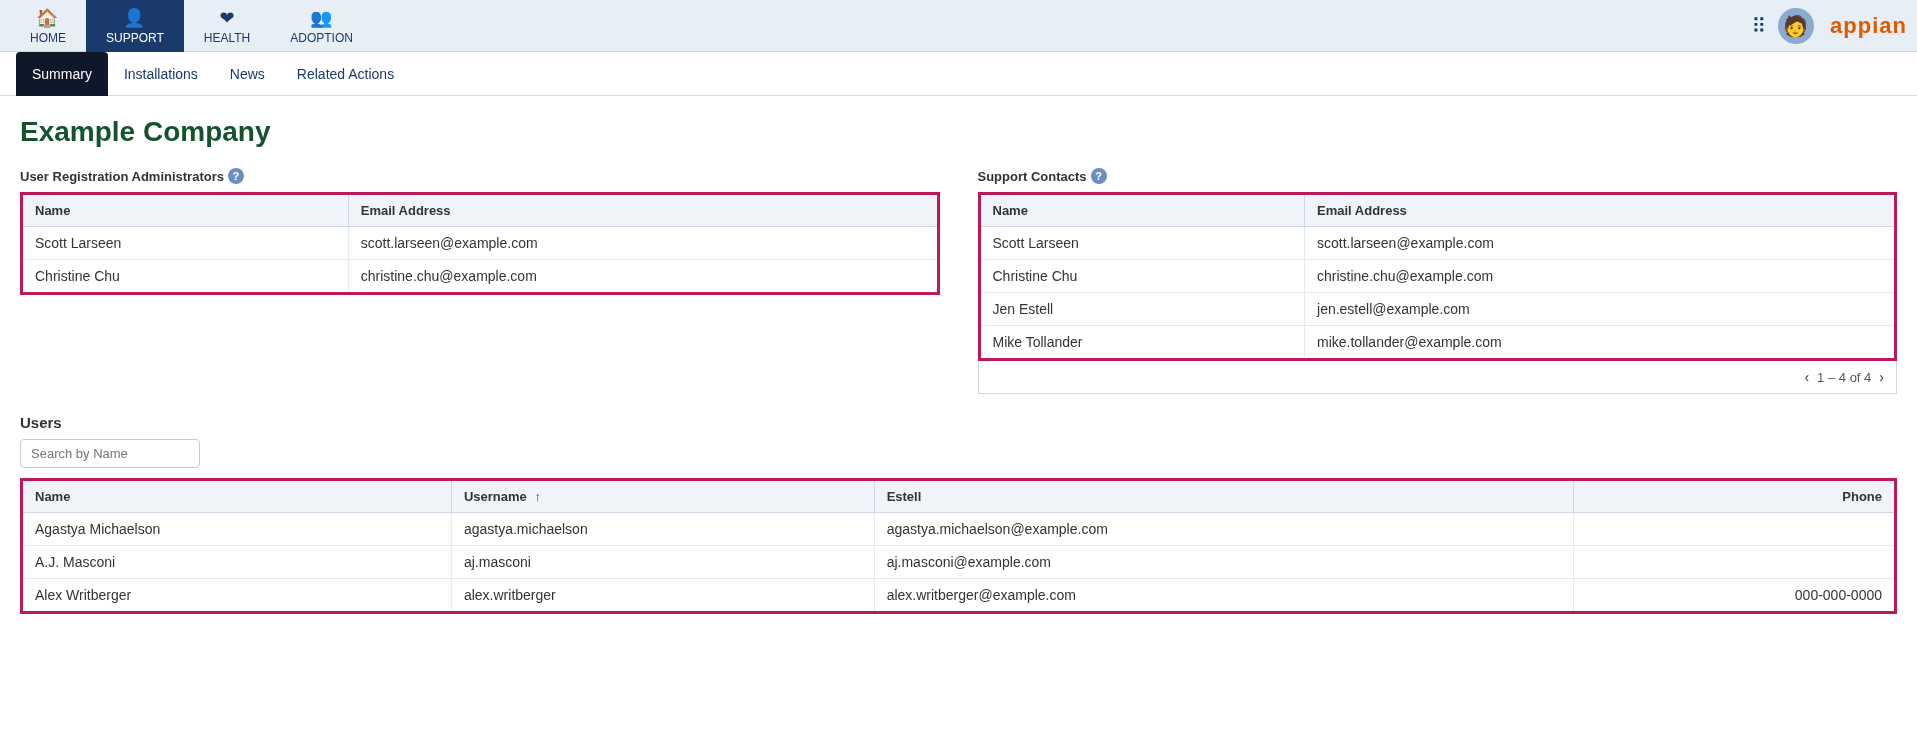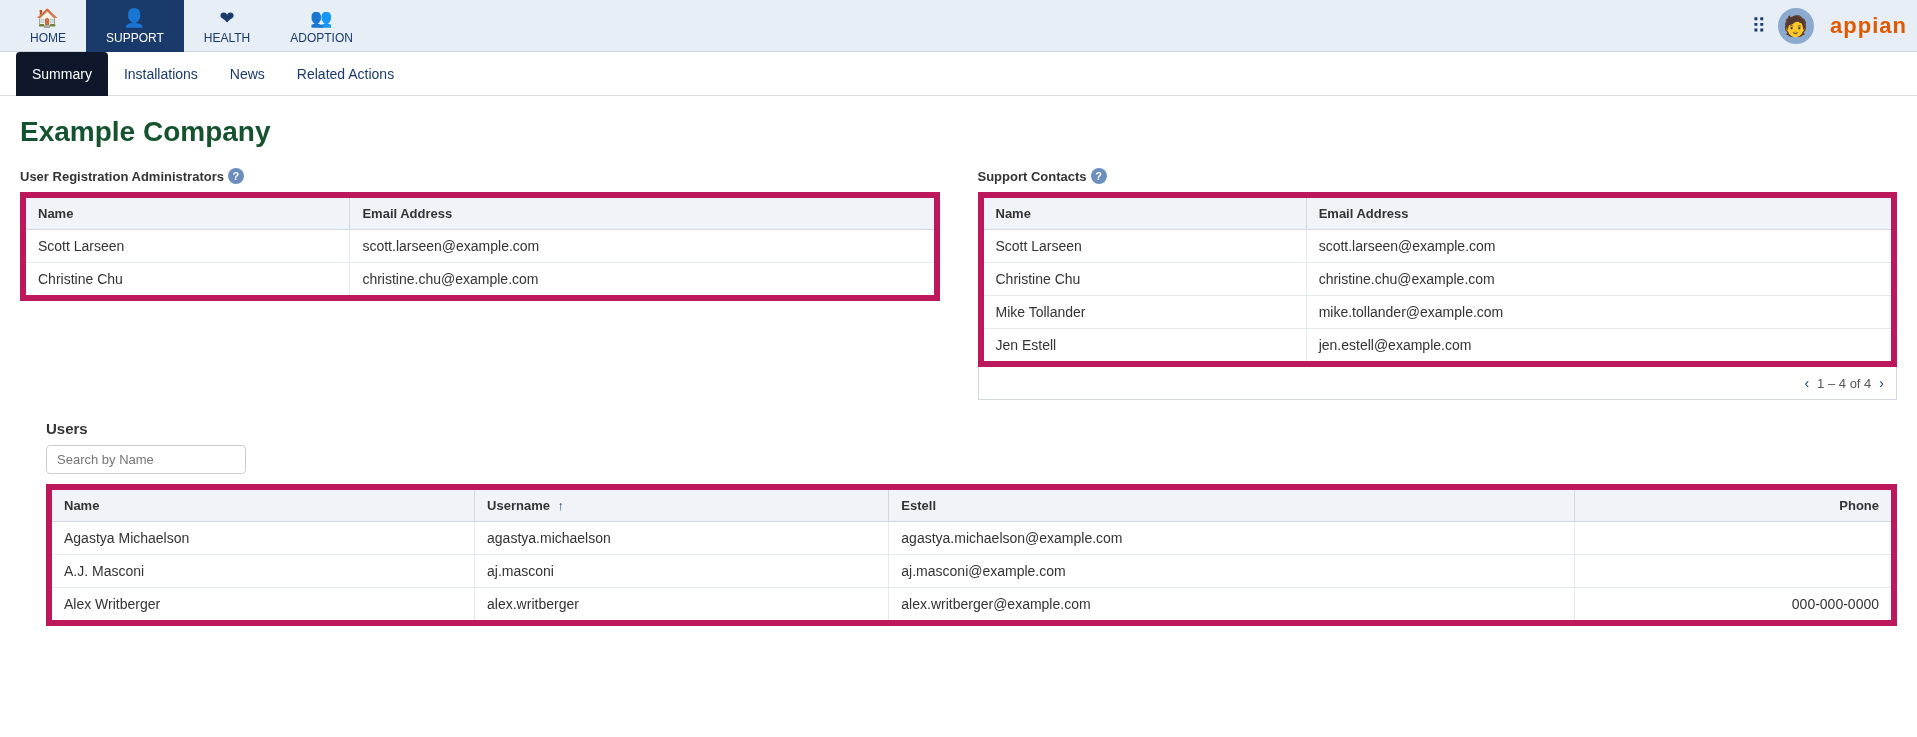--- a/index.html
+++ b/index.html
@@ -141,21 +141,21 @@
       color: #fff;
       border-radius: 50%;
       font-size: 11px;
       cursor: pointer;
     }
 
     
     .data-table {
       width: 100%;
       border-collapse: collapse;
-      border: 6px solid #be185d;
+      border: 3px solid #be185d;
     }
     .data-table th {
       background: #f0f3f8;
       padding: 8px 12px;
       text-align: left;
       font-weight: bold;
       font-size: 13px;
       color: #333;
       border-bottom: 1px solid #d0d7e2;
       border-right: 1px solid #d0d7e2;
@@ -185,29 +185,28 @@
     }
     .pagination-btn {
       cursor: pointer;
       color: #1a3a6b;
       font-size: 14px;
     }
 
     
     .users-section {
       margin-top: 10px;
-      margin-left: 26px;
     }
     .users-title {
       font-size: 15px;
       font-weight: bold;
       margin-bottom: 8px;
     }
     .search-input {
-      width: 200px;
+      width: 180px;
       padding: 6px 10px;
       border: 1px solid #ccc;
       border-radius: 4px;
       font-size: 13px;
       margin-bottom: 10px;
       color: #999;
     }
     .sort-icon {
       display: inline-block;
       margin-left: 4px;
@@ -307,26 +306,26 @@
         <tbody id="support-contacts-tbody">
         <tr>
               <td>Scott Larseen</td>
               <td>scott.larseen@example.com</td>
             </tr>
             <tr>
               <td>Christine Chu</td>
               <td>christine.chu@example.com</td>
             </tr>
             <tr>
+              <td>Jen Estell</td>
+              <td>jen.estell@example.com</td>
+            </tr>
+            <tr>
               <td>Mike Tollander</td>
               <td>mike.tollander@example.com</td>
-            </tr>
-            <tr>
-              <td>Jen Estell</td>
-              <td>jen.estell@example.com</td>
             </tr>
           </tbody>
       </table>
       <div class="pagination">
         <span class="pagination-btn">‹</span>
         <span>
           <span>1 – 4</span>
           <span> of </span>
           <span>4</span>
         </span>

